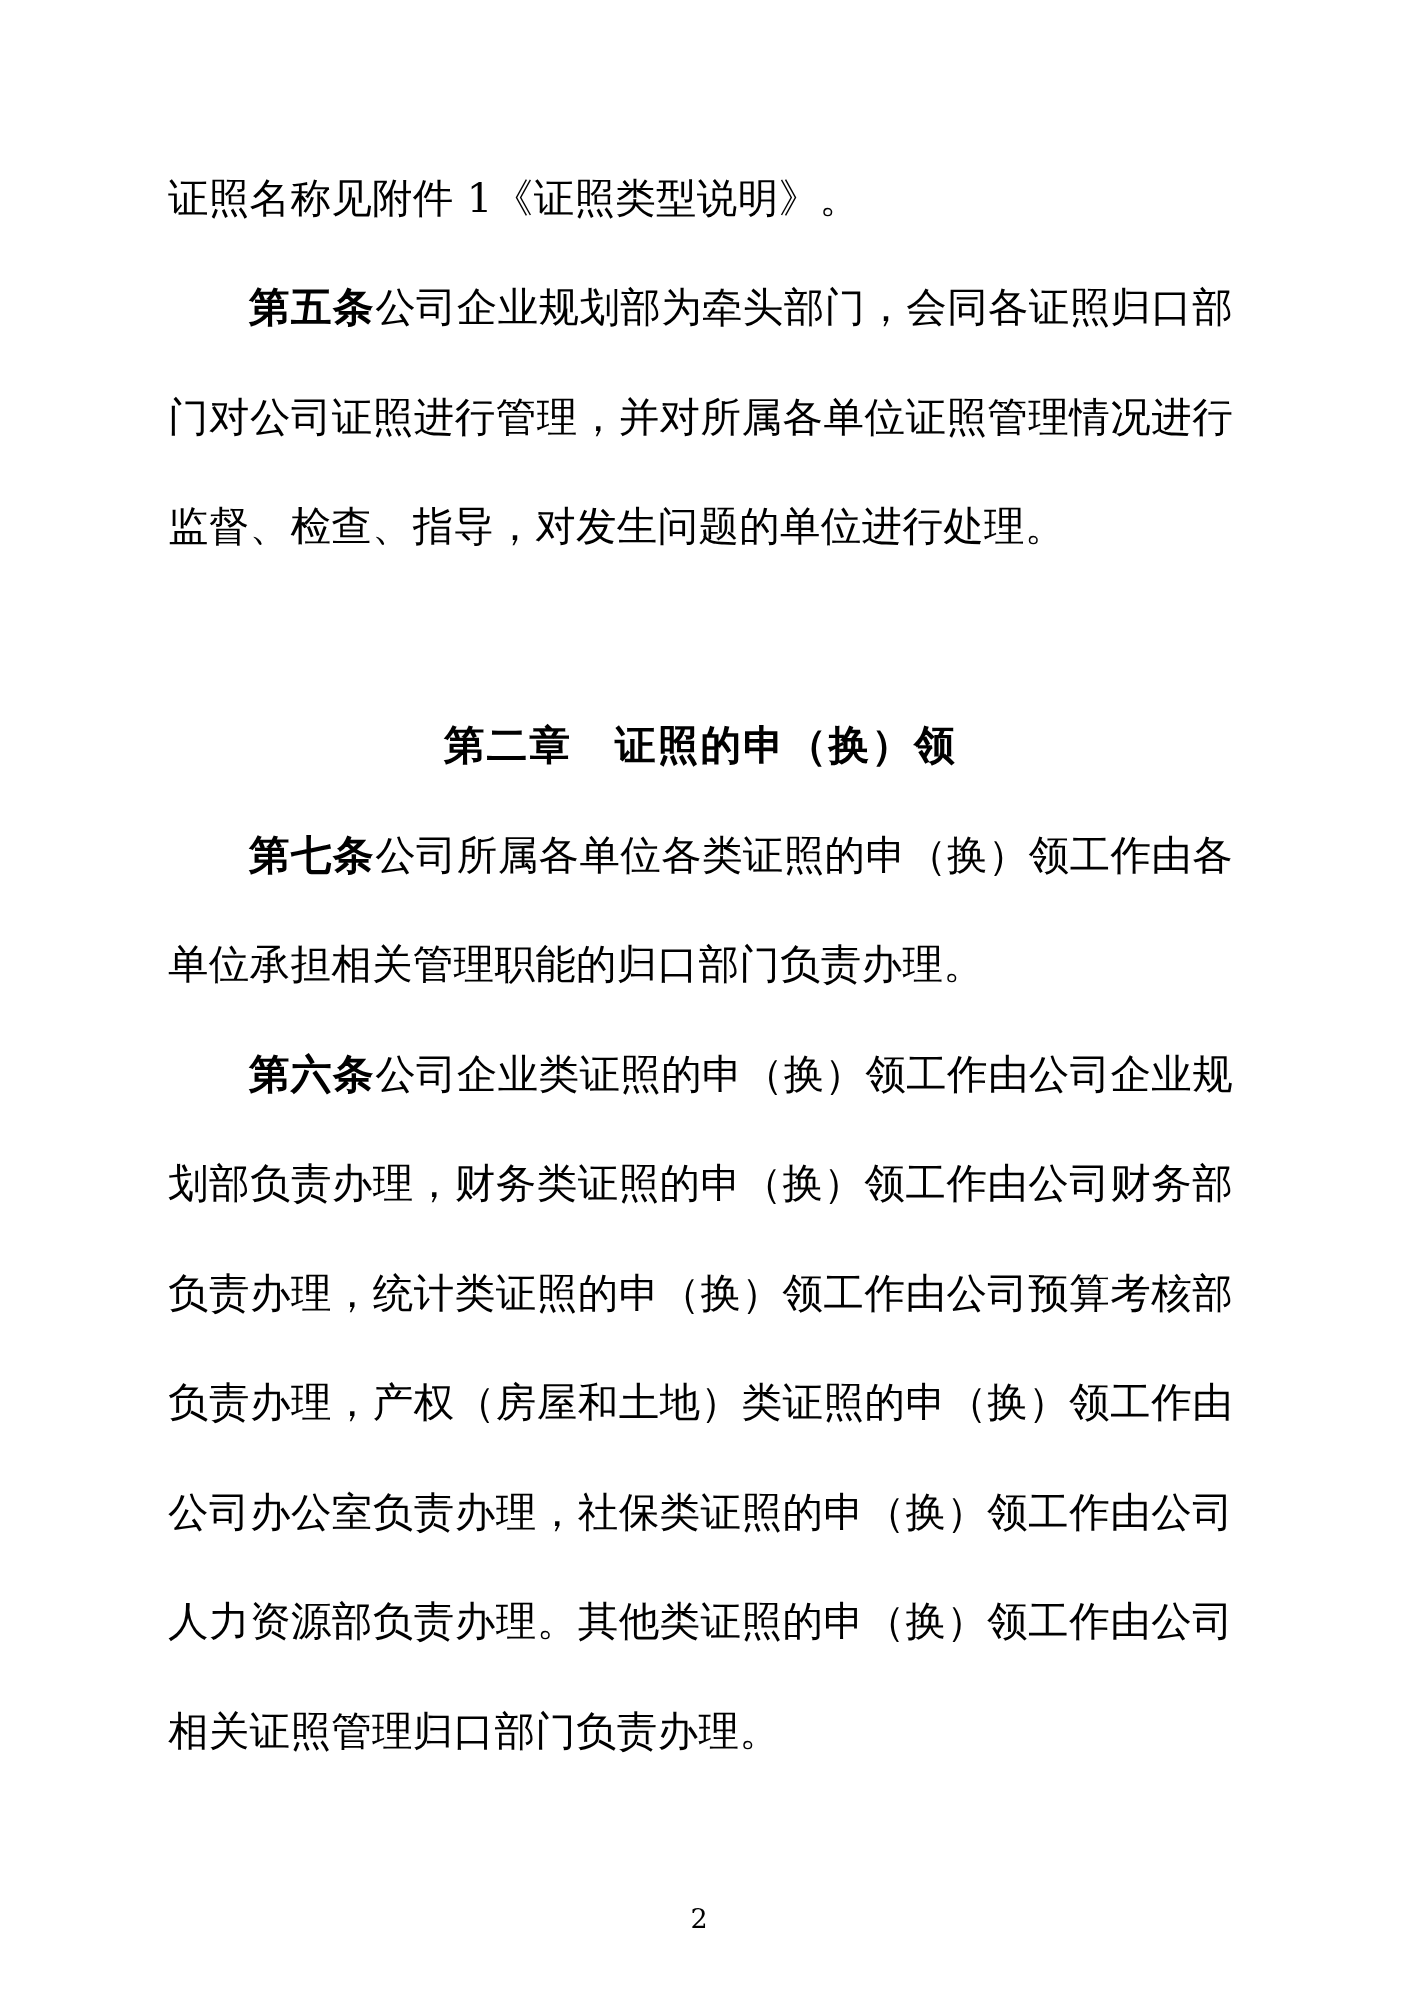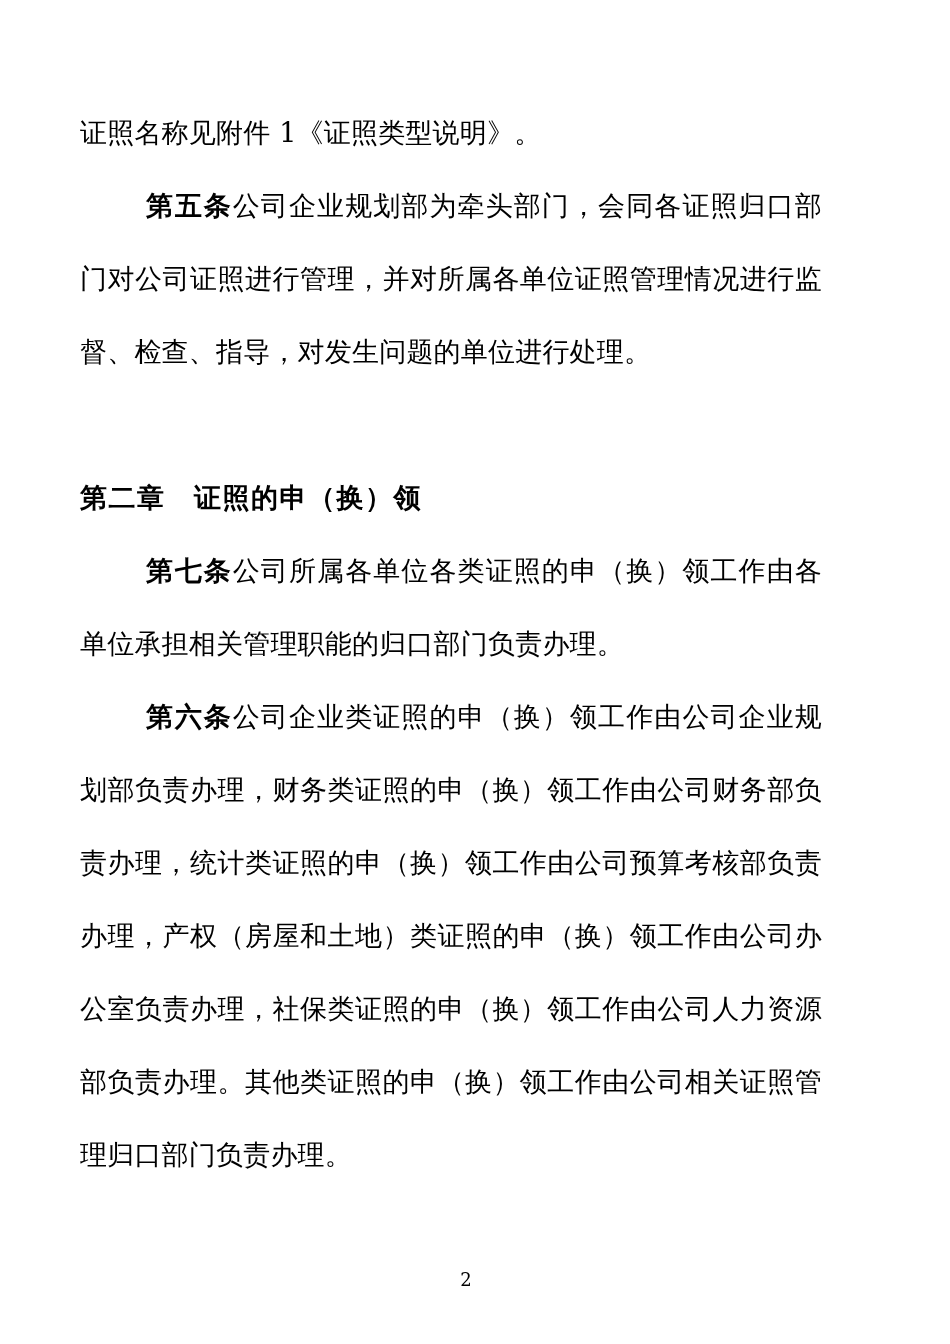--- a/index.html
+++ b/index.html
@@ -14,49 +14,49 @@
     font-family: "DejaVu Serif", serif;
     color: #000000;
     overflow: hidden;
   }
   .page {
     position: absolute;
     left: 0; top: 0;
     width: 932px;
     height: 1344px;
     box-sizing: border-box;
-    padding: 96px 110px 60px 80px;
+    padding: 96px 110px 60px 112px;
   }
   .body-text {
     font-size: 27px;
     line-height: 73px;
     text-align: justify;
     text-justify: inter-ideograph;
     letter-spacing: 0.2px;
   }
   .para {
     margin: 0;
     text-indent: 0;
   }
   .para.indent {
     text-indent: 54px;
   }
   .lead {
     font-weight: bold;
     letter-spacing: 1px;
-    margin-left: 12px;
   }
   .gap-after {
     height: 73px;
   }
   .chapter-heading {
     margin: 0;
     font-size: 27px;
     line-height: 73px;
     font-weight: bold;
+    text-align: center;
     letter-spacing: 1.5px;
   }
   .page-number {
     position: absolute;
     left: 0;
     right: 0;
     bottom: 54px;
     text-align: center;
     font-size: 18px;
     font-family: "DejaVu Serif", serif;

